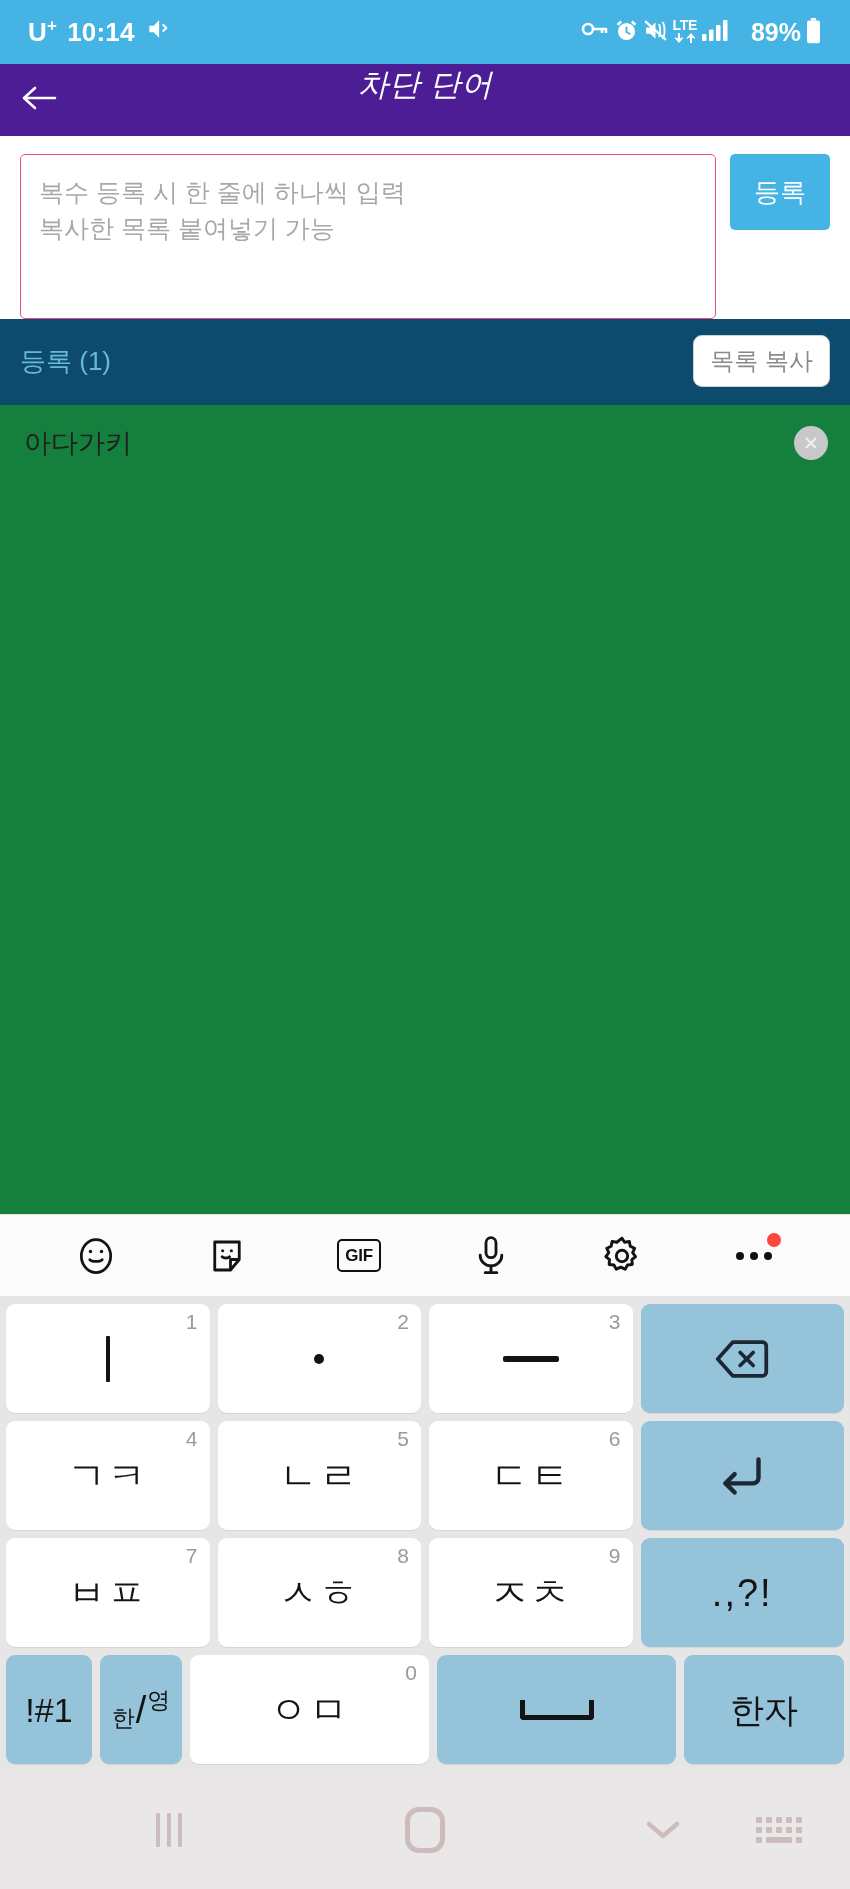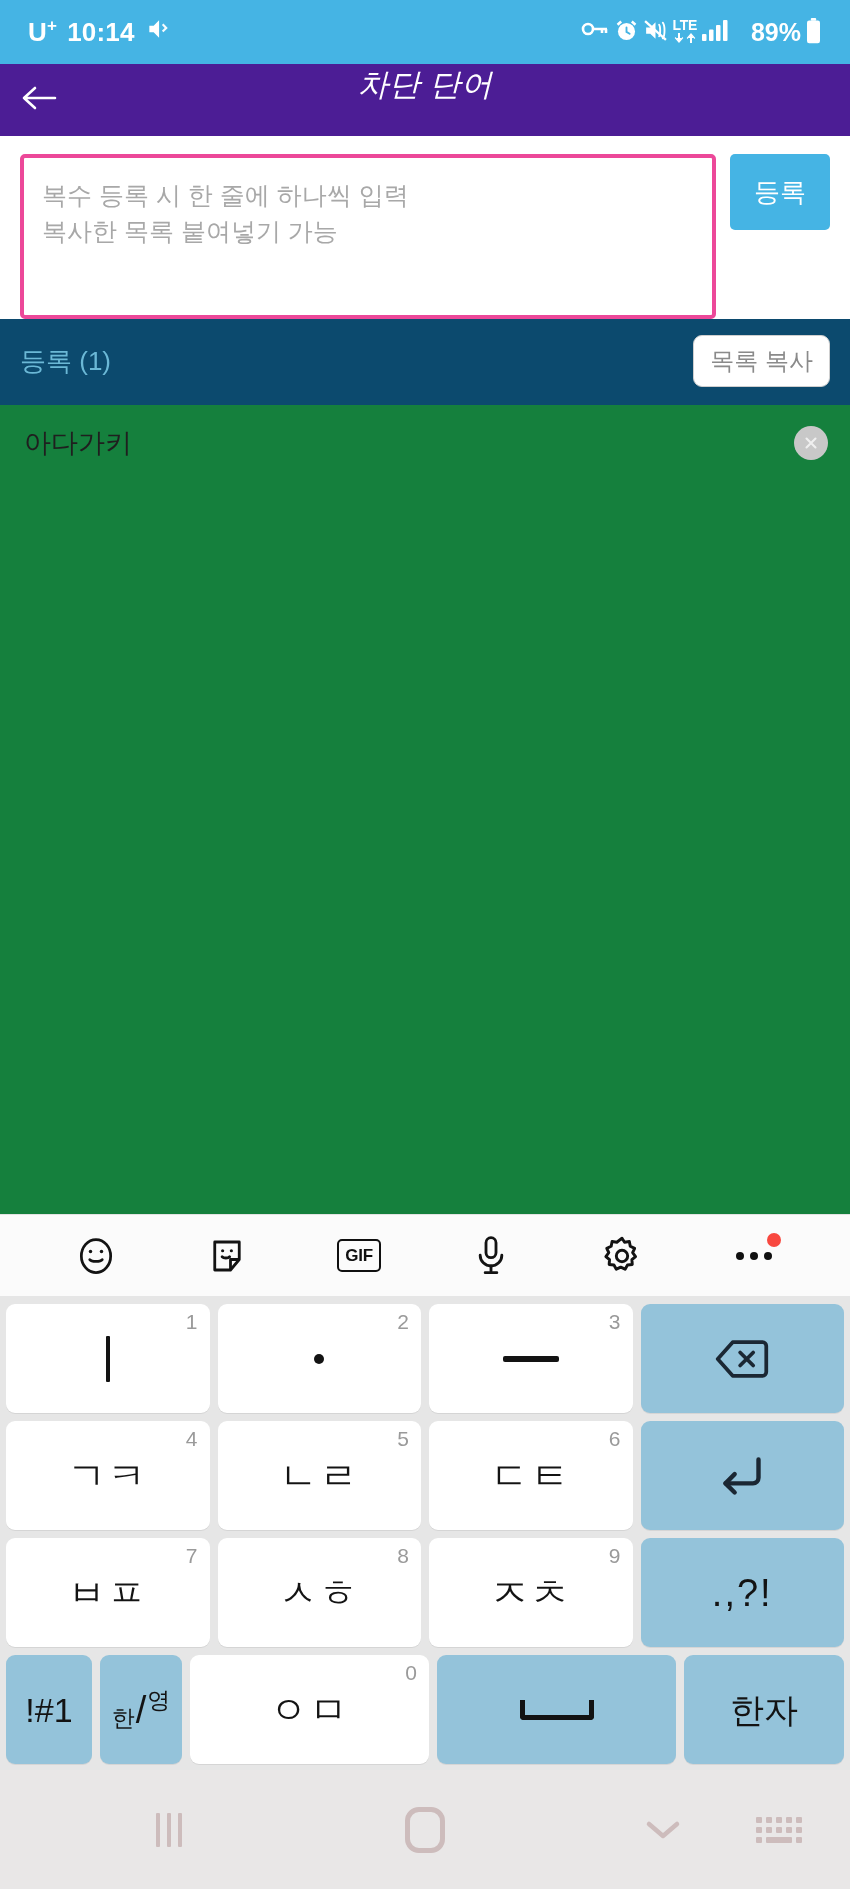--- a/index.html
+++ b/index.html
@@ -41,21 +41,21 @@
   }
 
   
   .compose {
     background: #ffffff; padding: 18px 20px 0 20px;
     display: flex; gap: 14px; align-items: flex-start;
     flex: 0 0 auto;
   }
   .textarea-box {
     flex: 1 1 auto; height: 165px;
-    border: 4px solid #ec4899; border-radius: 5px;
+    border: 1px solid #ec4899; border-radius: 5px;
     background: #ffffff; padding: 20px 18px;
     font-size: 25px; line-height: 1.42; color: #a8a8a8;
     white-space: pre-line; overflow: hidden;
     font-family: inherit; resize: none; outline: none;
   }
   .textarea-box::placeholder { color: #a8a8a8; }
   .register-btn {
     flex: 0 0 auto; width: 100px; height: 76px;
     background: #45b4e4; color: #ffffff; border: none; border-radius: 5px;
     font-size: 26px; font-family: inherit; cursor: pointer;

